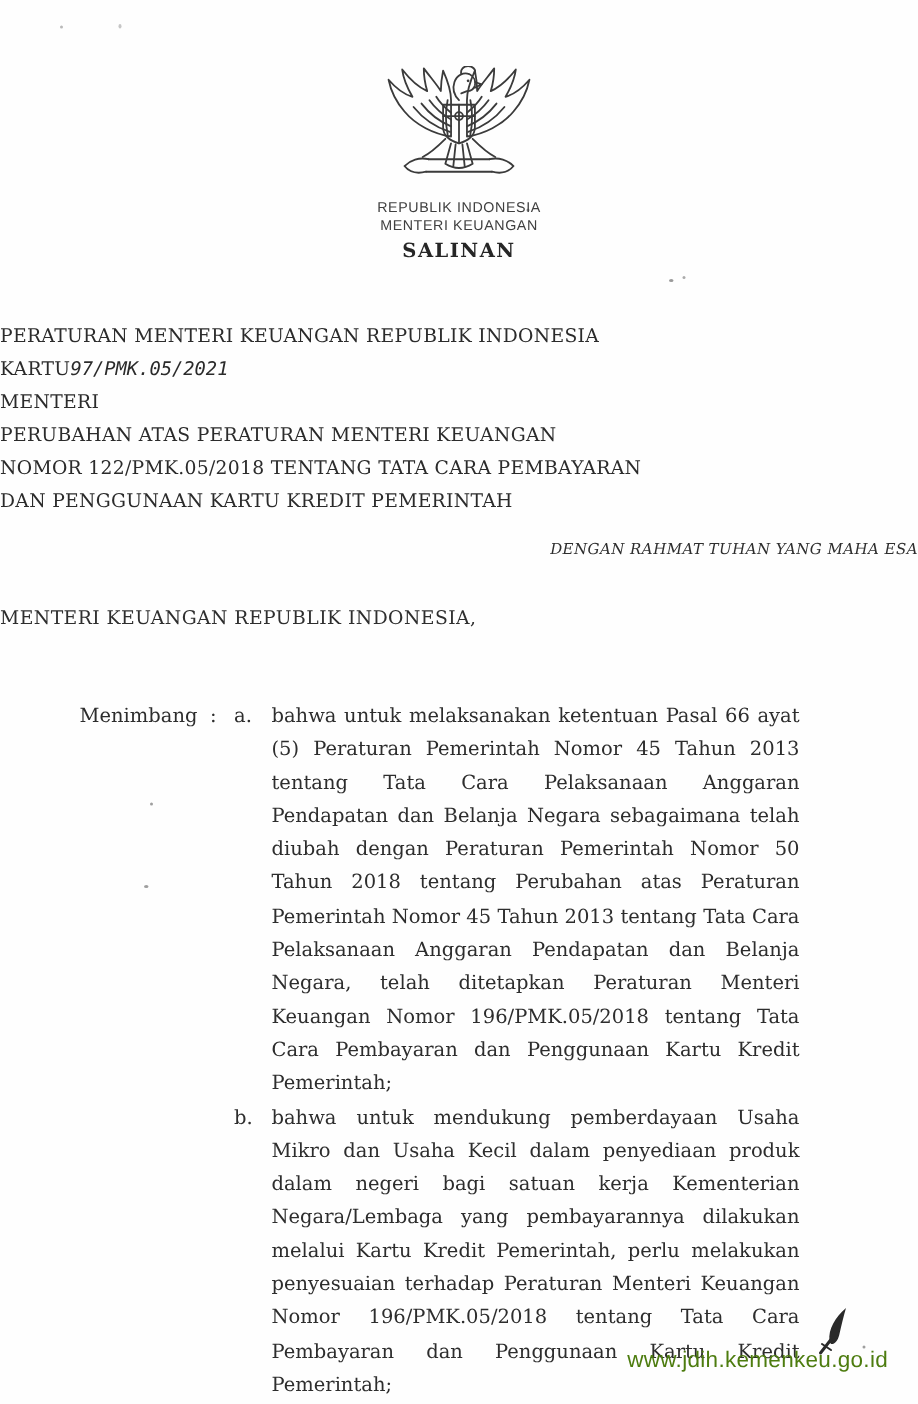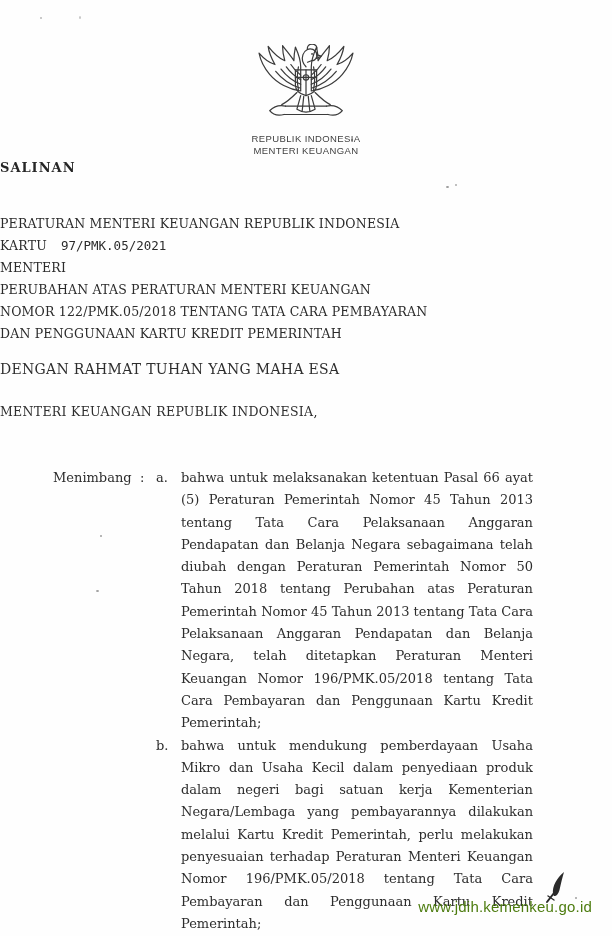--- a/index.html
+++ b/index.html
@@ -32,52 +32,54 @@
     font-size: 9.5px;
     line-height: 12px;
     letter-spacing: 0.4px;
     color: #3f3f3f;
   }
   .salinan {
     position: absolute;
     top: 160px;
     left: 0;
     width: 100%;
+    text-align: center;
     font-weight: bold;
     font-size: 13px;
     letter-spacing: 1px;
     color: #262626;
   }
 
   
   .title-block {
     position: absolute;
     top: 213px;
     left: 0;
     width: 100%;
     font-size: 12.5px;
     line-height: 22px;
     letter-spacing: 0.2px;
     color: #2b2b2b;
   }
   .nomor-line .mono {
     font-family: "DejaVu Sans Mono", monospace;
     font-size: 12.5px;
-    margin-left: 14px;
     letter-spacing: 0;
+    font-style: italic;
   }
 
   .invocation {
     position: absolute;
     top: 361px;
     left: 0;
     width: 100%;
-    text-align: left;
-    font-size: 14px;
+    text-align: right;
+    font-size: 10px;
     letter-spacing: 0.3px;
+    font-style: italic;
   }
   .authority {
     position: absolute;
     top: 404px;
     left: 0;
     width: 100%;
     text-align: left;
     font-size: 12.5px;
     letter-spacing: 0.3px;
   }

